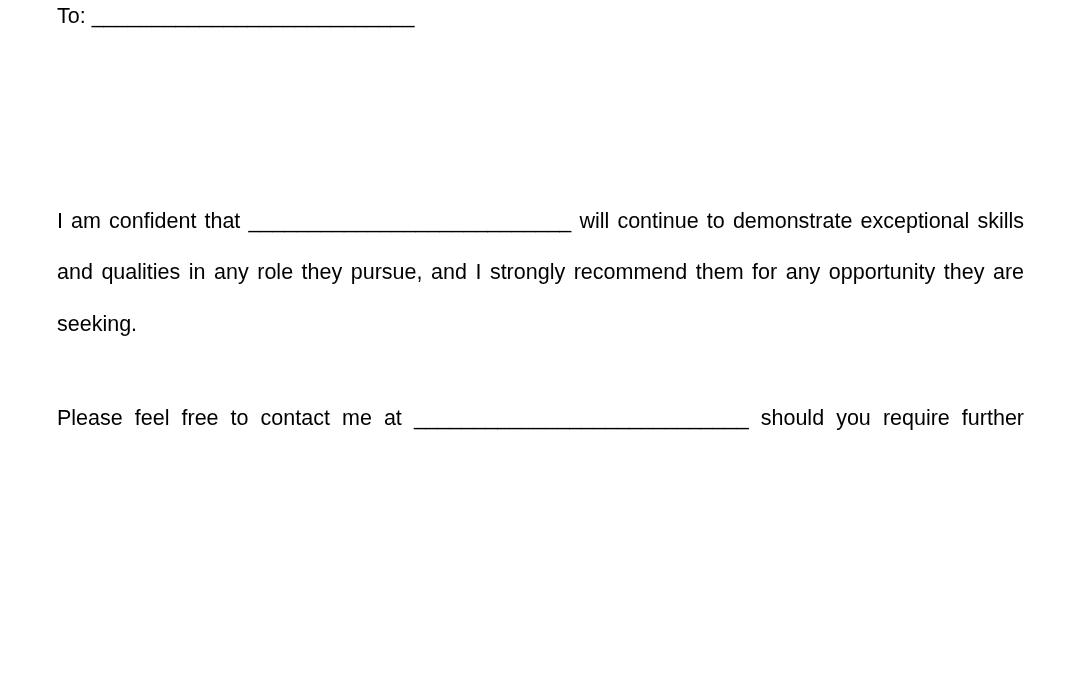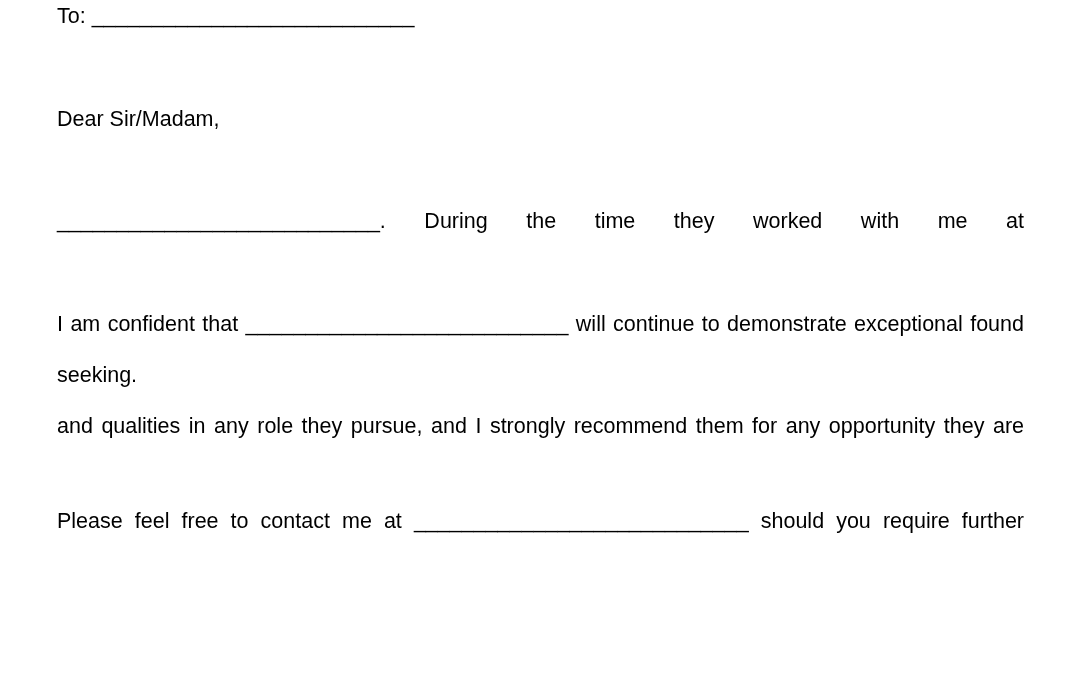--- a/index.html
+++ b/index.html
@@ -59,34 +59,32 @@
 </head>
 <body>
 
 <div class="page">
   <div class="letter-body">
 
     <div class="line left">To: ___________________________</div>
 
     <div class="spacer"></div>
 
-    <div class="line left">Dear Sir/Madam,</div>
 
     <div class="spacer"></div>
 
     <div>
-      <div class="line just">___________________________. During the time they worked with me at</div>
     </div>
 
     <div class="spacer"></div>
 
     <div>
-      <div class="line just">I am confident that ___________________________ will continue to demonstrate exceptional found</div>
+      <div class="line just">I am confident that ___________________________ will continue to demonstrate exceptional skills</div>
+      <div class="line just">and qualities in any role they pursue, and I strongly recommend them for any opportunity they are</div>
       <div class="line left">seeking.</div>
-      <div class="line just">and qualities in any role they pursue, and I strongly recommend them for any opportunity they are</div>
     </div>
 
     <div class="spacer"></div>
 
     <div class="closing">
       <div class="line just">Please feel free to contact me at ____________________________ should you require further</div>
     </div>
 
   </div>
 </div>

